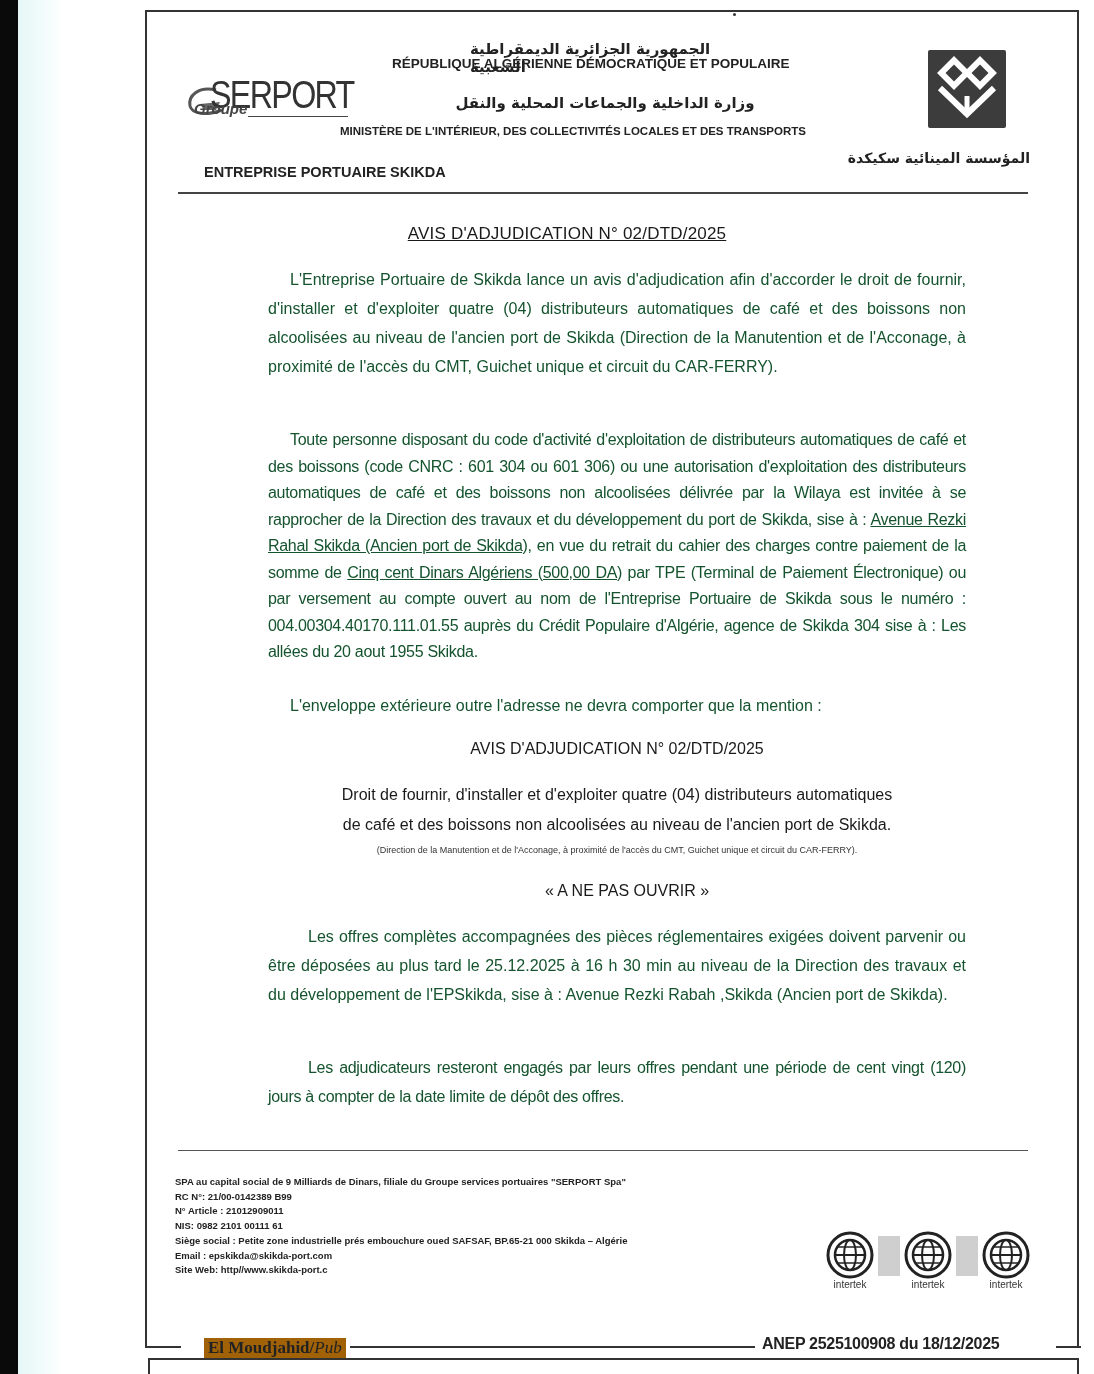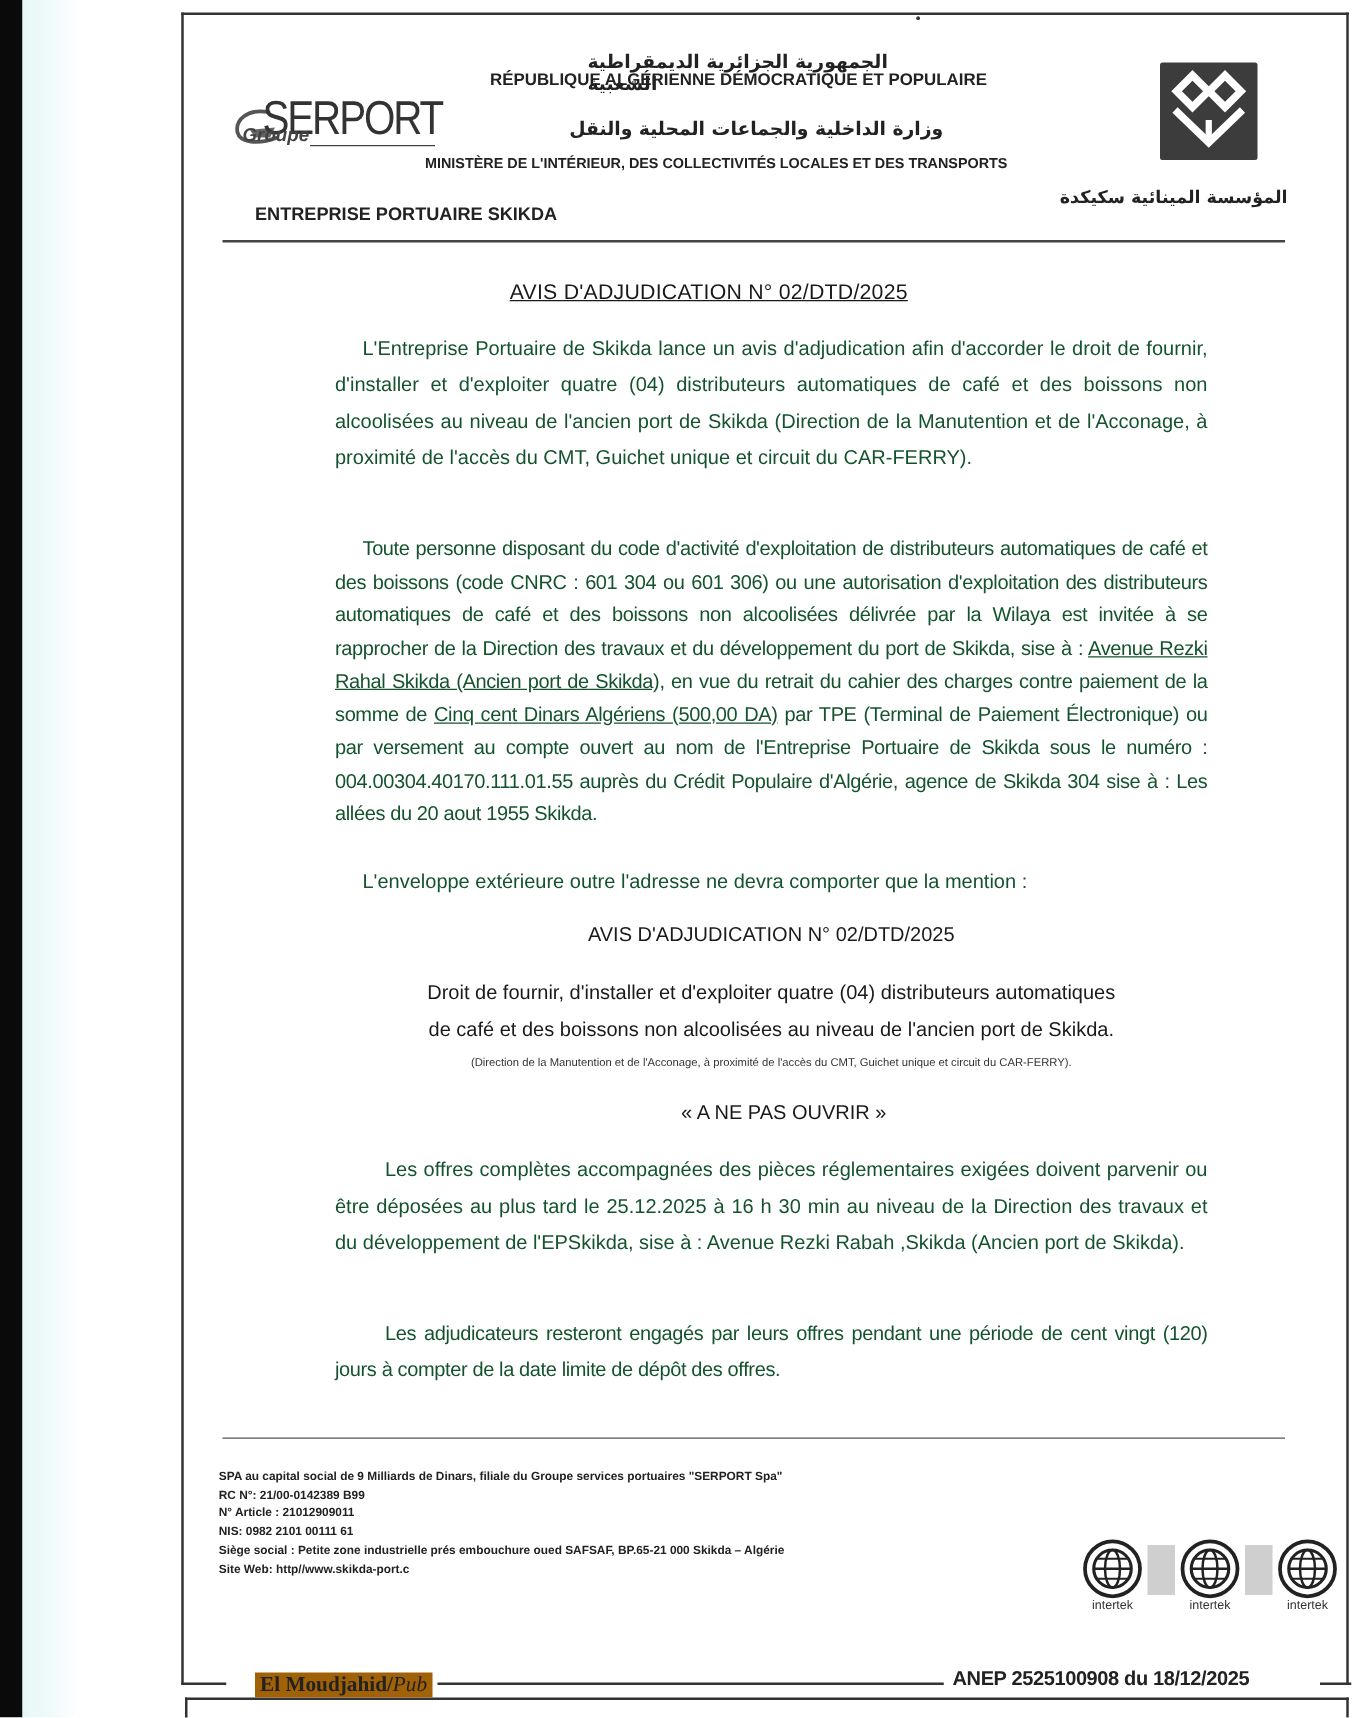--- a/index.html
+++ b/index.html
@@ -80,21 +80,21 @@
   }
   .hr-footer {
     position: absolute; left: 178px; top: 1150px; width: 850px; height: 1px; background: #555;
   }
   .footer-info {
     position: absolute; left: 175px; top: 1175px; font-size: 9.5px; line-height: 14.7px;
     font-weight: bold; font-family: "Liberation Sans", sans-serif; color: #222;
   }
   .certs {
     position: absolute; left: 826px; top: 1224px; width: 210px; height: 66px;
-    display: flex; align-items: flex-end; gap: 4px; margin-left: 40px;
+    display: flex; align-items: flex-end; gap: 4px;
   }
   .cert { display: flex; flex-direction: column; align-items: center; }
   .cert-label { font-size: 10px; color: #333; font-family: "Liberation Sans", sans-serif; }
   .cfs { width: 22px; height: 40px; background: #cfcfcf; margin-bottom: 14px; position: relative; }
   .signature-left {
     position: absolute; left: 204px; top: 1338px; font-family: "Liberation Serif", serif;
     font-weight: bold; font-size: 17px; color: #222; background: #a16207; padding: 0 4px;
   }
   .signature-left i { font-weight: normal; }
   .signature-right {
@@ -174,20 +174,21 @@
 </div>
 
 <div class="hr-footer"></div>
 
 <div class="footer-info">
   <div>SPA au capital social de 9 Milliards de Dinars, filiale du Groupe services portuaires "SERPORT Spa"</div>
   <div>RC N°: 21/00-0142389 B99</div>
   <div>N° Article : 21012909011</div>
   <div>NIS: 0982 2101 00111 61</div>
   <div>Siège social : Petite zone industrielle prés embouchure oued SAFSAF, BP.65-21 000 Skikda – Algérie</div>
+  <div>Email : epskikda@skikda-port.com</div>
   <div>Site Web: http//www.skikda-port.c</div>
 </div>
 
 <div class="certs">
   <div class="cert">
     <svg width="48" height="48" viewBox="0 0 48 48">
       <circle cx="24" cy="24" r="22" fill="none" stroke="#222" stroke-width="3"></circle>
       <circle cx="24" cy="24" r="15" fill="none" stroke="#222" stroke-width="2.5"></circle>
       <ellipse cx="24" cy="24" rx="6" ry="15" fill="none" stroke="#222" stroke-width="2"></ellipse>
       <line x1="9" y1="24" x2="39" y2="24" stroke="#222" stroke-width="2"></line>

